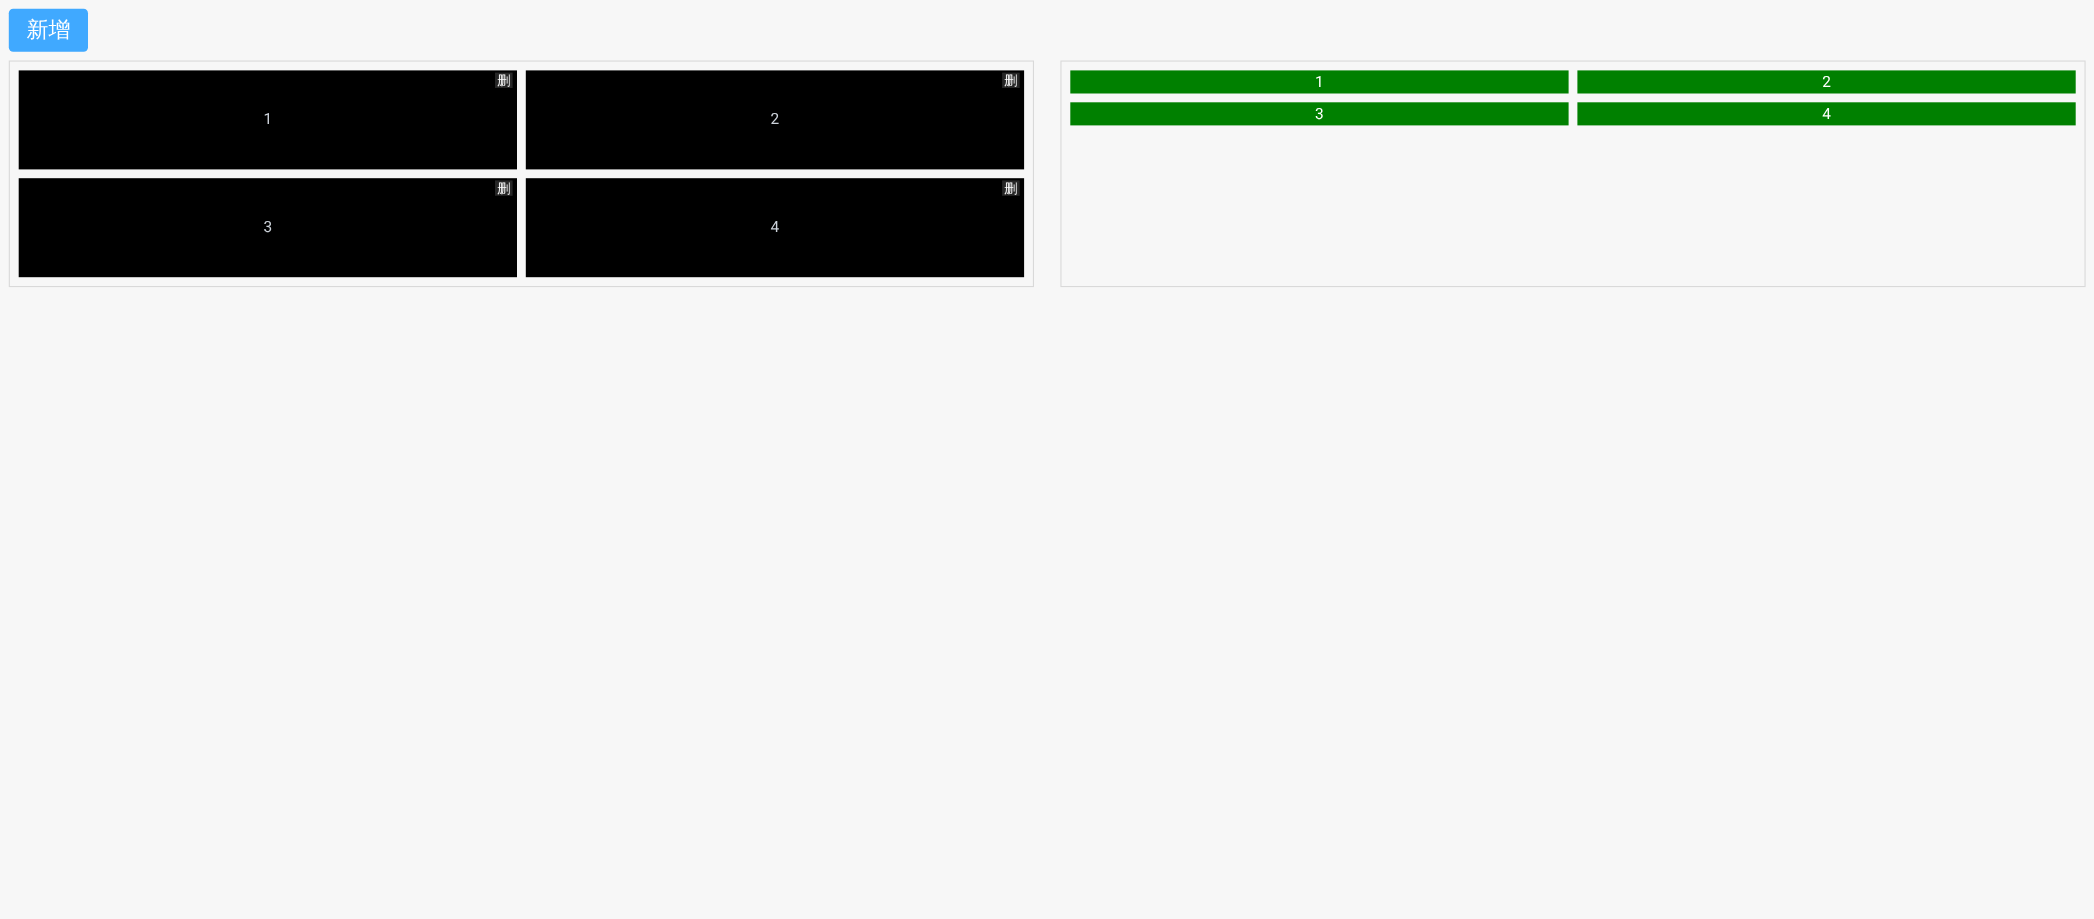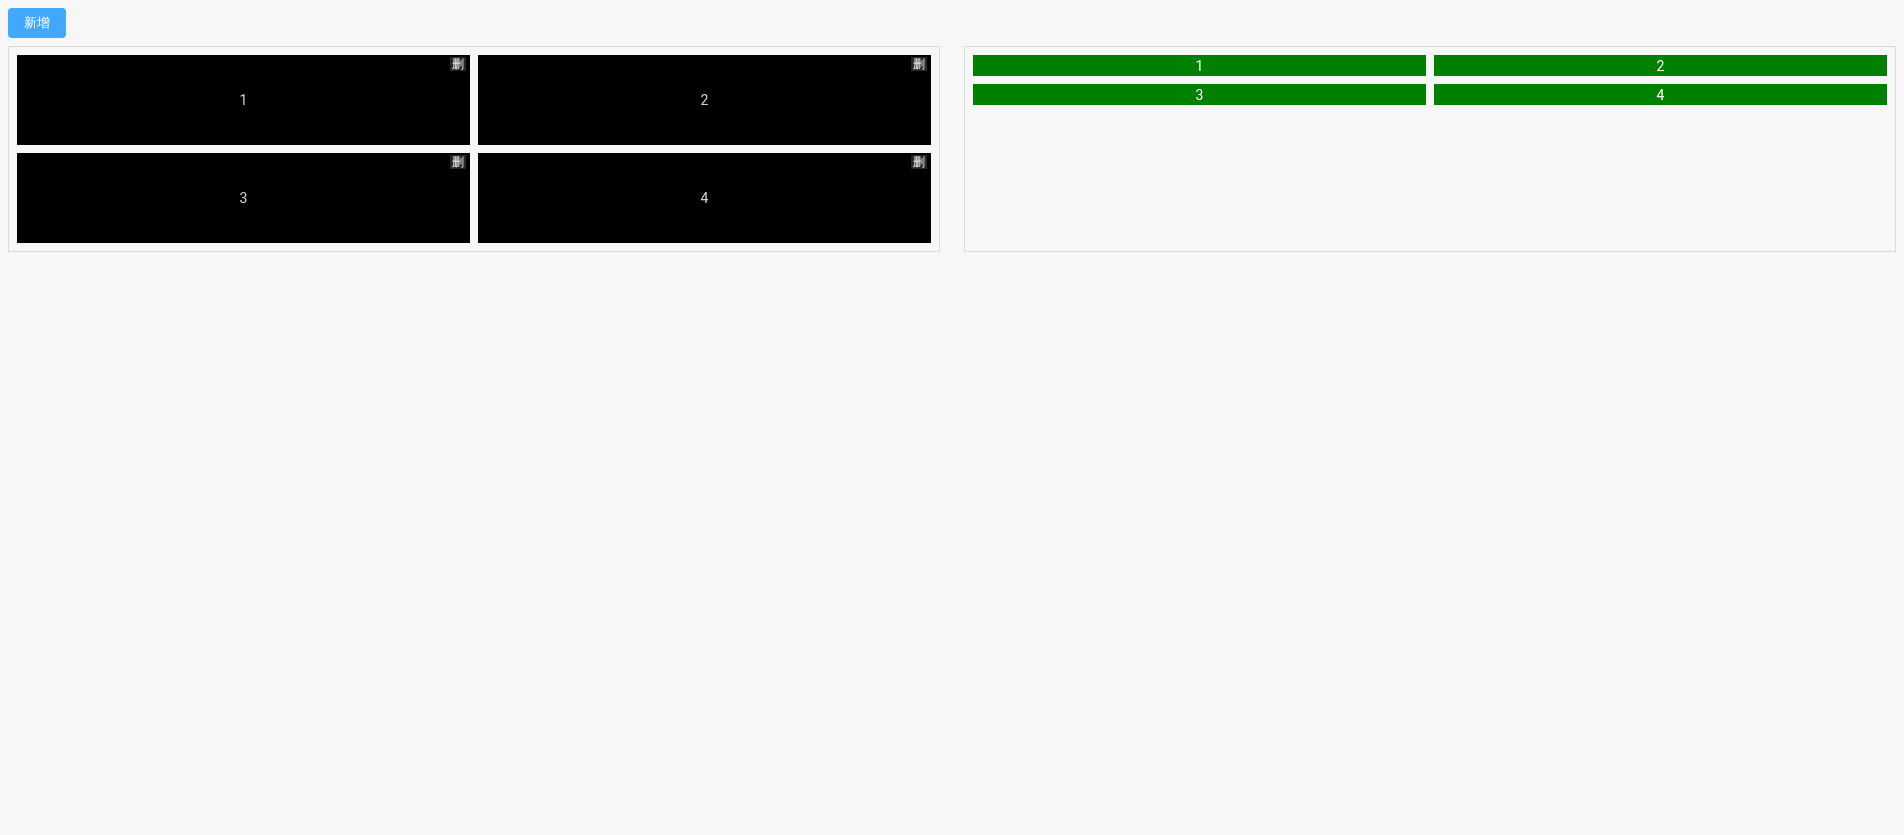--- a/index.html
+++ b/index.html
@@ -14,21 +14,21 @@
     }
     .top-bar {
       margin-bottom: 8px;
     }
     .add-button {
       background-color: #40a9ff;
       color: #ffffff;
       border: none;
       padding: 6px 16px;
       border-radius: 4px;
-      font-size: 13px;
+      font-size: 20px;
       cursor: pointer;
       font-family: Liberation Serif, serif;
     }
     .container {
       display: flex;
       gap: 24px;
     }
     .panel {
       flex: 1;
       border: 1px solid #d9d9d9;

